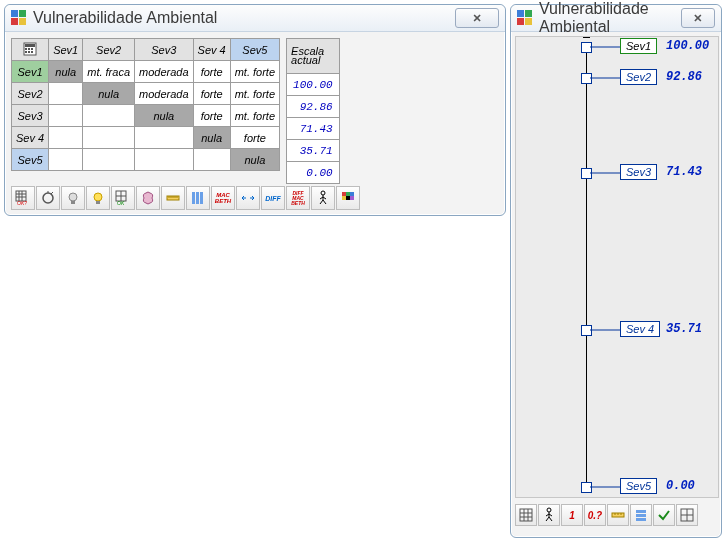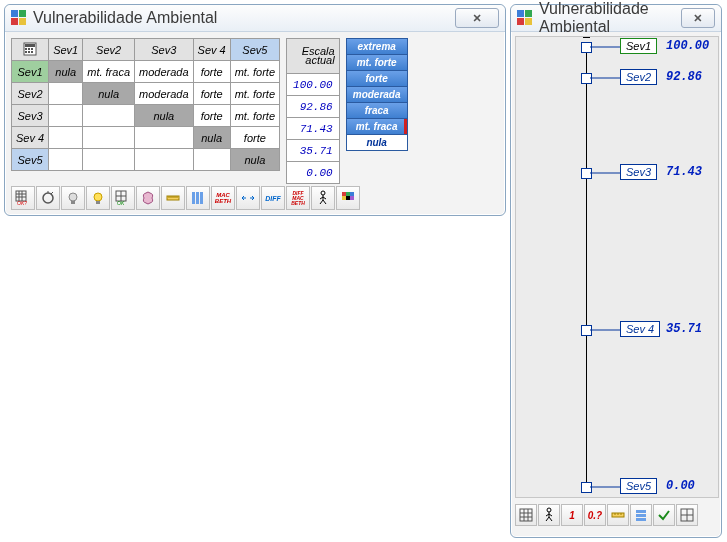--- a/index.html
+++ b/index.html
@@ -85,21 +85,21 @@
     font-size: 11px;
   }
   table.escala th {
     border:1px solid #9c9c9c;
     background:#e2e2e2;
     font-weight:normal;
     font-family: Tahoma, Arial, sans-serif;
     font-size:11px;
     padding: 0 6px;
     height:17px;
-    text-align:right;
+    text-align:left;
   }
   table.escala td {
     border:1px solid #9c9c9c;
     background:#fff;
     text-align:right;
     padding: 2px 6px;
     height:17px;
     color:#0000c0;
   }
 
@@ -329,29 +329,20 @@
             </tr>
         <tr>
               <td>35.71</td>
             </tr>
         <tr>
               <td>0.00</td>
             </tr>
       </tbody>
         </table>
 
-      <div class="legend">
-        <div class="lg">extrema</div>
-        <div class="lg">mt. forte</div>
-        <div class="lg">forte</div>
-        <div class="lg">moderada</div>
-        <div class="lg">fraca</div>
-        <div class="lg sel">mt. fraca</div>
-        <div class="lg nula">nula</div>
-      </div>
     </div>
 
 
     <div class="toolbar">
       <div class="tb">
           <svg viewBox="0 0 16 16">
             <rect x="1" y="1" width="10" height="10" fill="none" stroke="#555"></rect>
             <line x1="1" y1="4" x2="11" y2="4" stroke="#555"></line>
             <line x1="1" y1="7" x2="11" y2="7" stroke="#555"></line>
             <line x1="4" y1="1" x2="4" y2="11" stroke="#555"></line>

